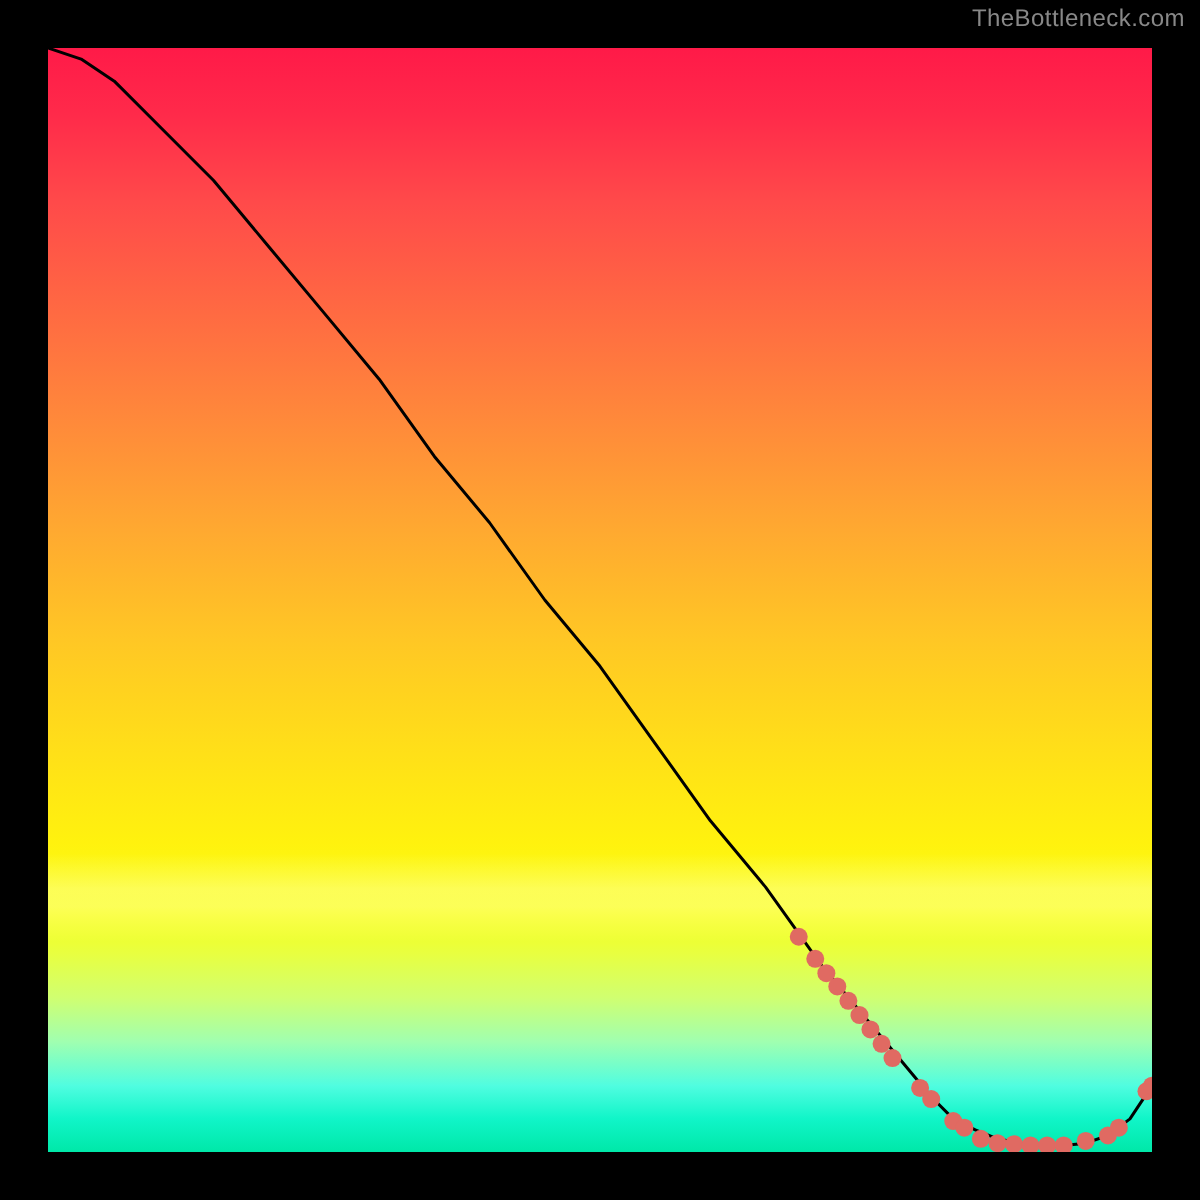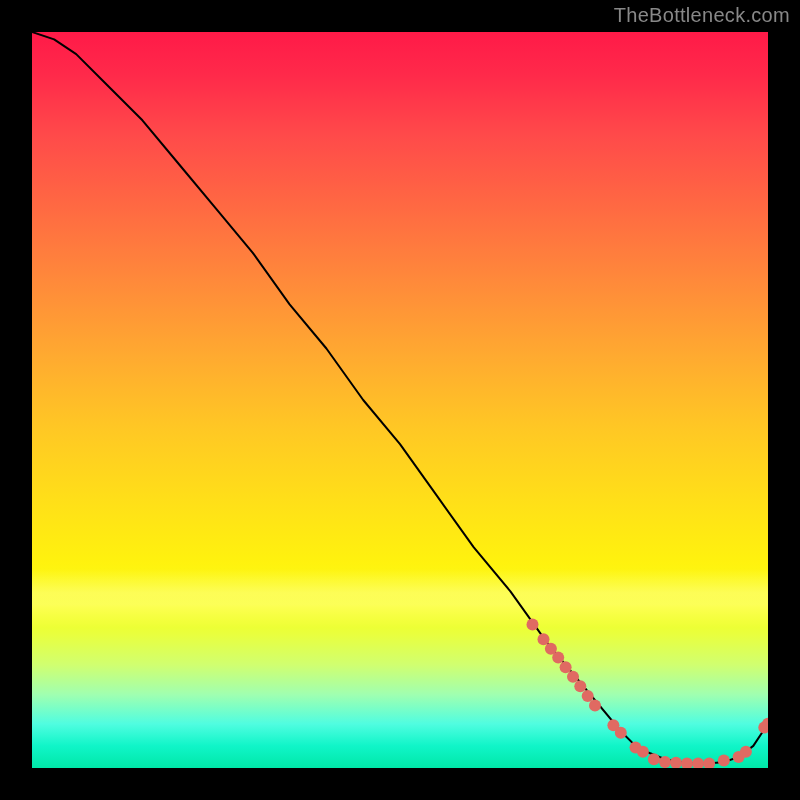--- a/index.html
+++ b/index.html
@@ -53,21 +53,21 @@
     left: 0; top: 0;
     width: 100%; height: 100%;
     overflow: visible;
   }
   .watermark {
     position: absolute;
     top: 4px;
     right: 10px;
     color: #888;
     font-family: Arial, Helvetica, sans-serif;
-    font-size: 20px;
+    font-size: 16px;
     letter-spacing: 0.3px;
     user-select: none;
   }
 </style>
 </head>
 <body>
 
 <div class="stage">
   <div class="plot-area">
     <div class="yellow-band"></div>

